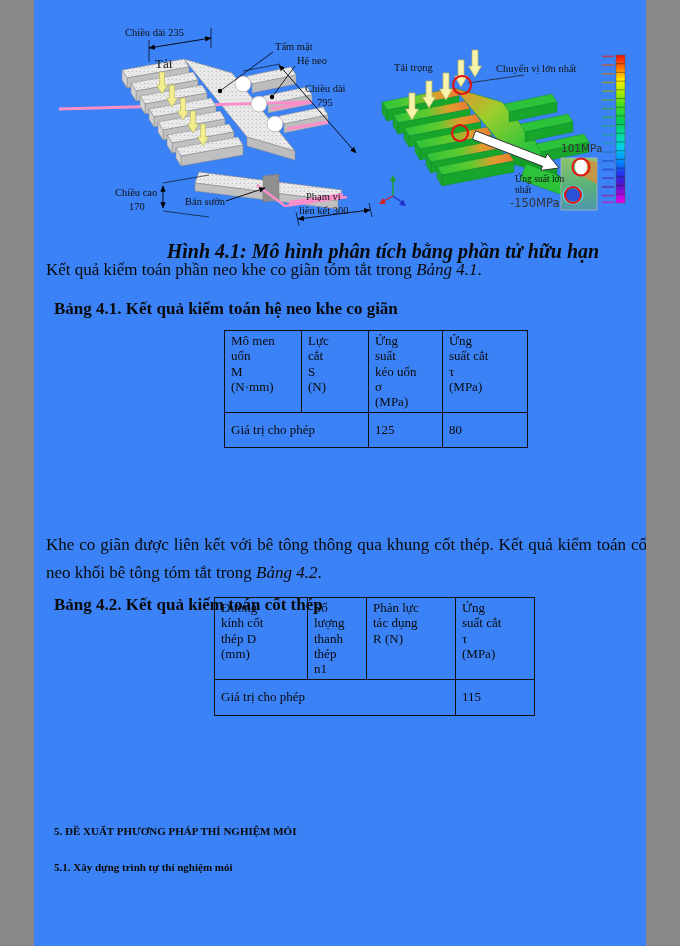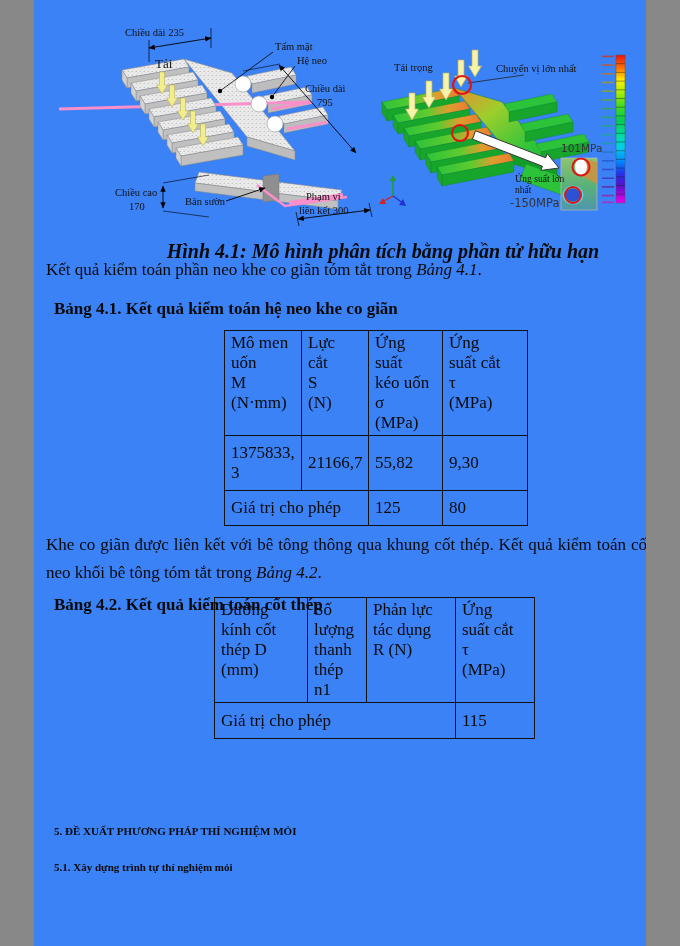--- a/index.html
+++ b/index.html
@@ -9,21 +9,21 @@
     font-family:"Liberation Serif","DejaVu Serif",serif;
   }
   .abs{position:absolute;}
   .caption{left:9px;top:240px;width:680px;text-align:center;
     font-size:20px;font-weight:bold;font-style:italic;}
   .para{left:12px;width:640px;font-size:17px;line-height:28px;text-align:justify;}
   .para .it{font-style:italic;}
   .tbl-title{left:20px;font-size:17px;font-weight:bold;}
   .sec-h{left:20px;font-size:11px;font-weight:bold;}
   table.tbl{position:absolute;border-collapse:collapse;table-layout:fixed;
-    font-size:17px;line-height:1.18;border-radius:15px;}
+    font-size:13px;line-height:1.18;border-radius:15px;}
   table.tbl th,table.tbl td{
     border:1.4px solid #111;padding:2px 5px 2px 6px;text-align:left;
     font-weight:normal;vertical-align:top;overflow:hidden;}
   table.tbl th{white-space:pre-line;}
   table.tbl tr.vals td{vertical-align:middle;}
   .wrapnum{word-break:break-all;}
   #t1 tr.vals td{height:50px;}
   #t1 tr.allowed td{height:30px;vertical-align:middle;}
   #t2 tr.vals td{height:32px;}
   #t2 tr.allowed td{height:31px;vertical-align:middle;}
@@ -367,26 +367,20 @@
         <th>Ứng
 suất
 kéo uốn
 σ
 (MPa)</th>
         <th>Ứng
 suất cắt
 τ
 (MPa)</th>
       </tr>
-      <tr class="vals">
-        <td class="wrapnum">1375833,3</td>
-        <td class="wrapnum">21166,7</td>
-        <td>55,82</td>
-        <td>9,30</td>
-      </tr>
       <tr class="allowed">
         <td colspan="2">Giá trị cho phép</td>
         <td>125</td>
         <td>80</td>
       </tr>
     </tbody>
   </table>
 
   <p class="abs para" style="top:531px;margin:0"><span>Khe co giãn được liên kết với bê tông thông qua khung cốt thép. Kết quả kiểm toán cốt thép neo khối bê tông tóm tắt trong </span><span class="it">Bảng 4.2</span><span>.</span></p>
 

